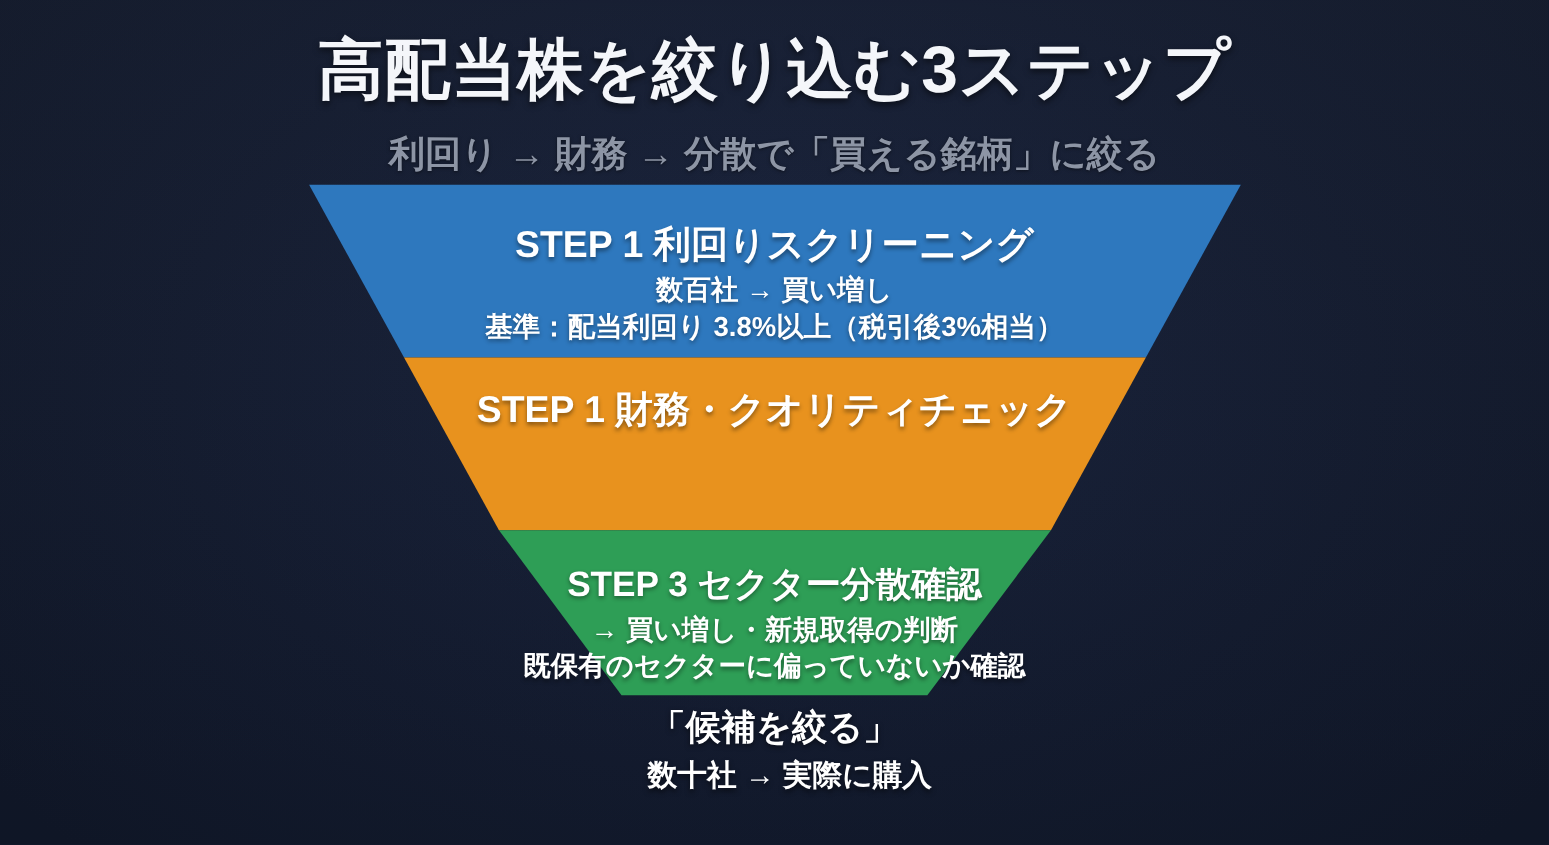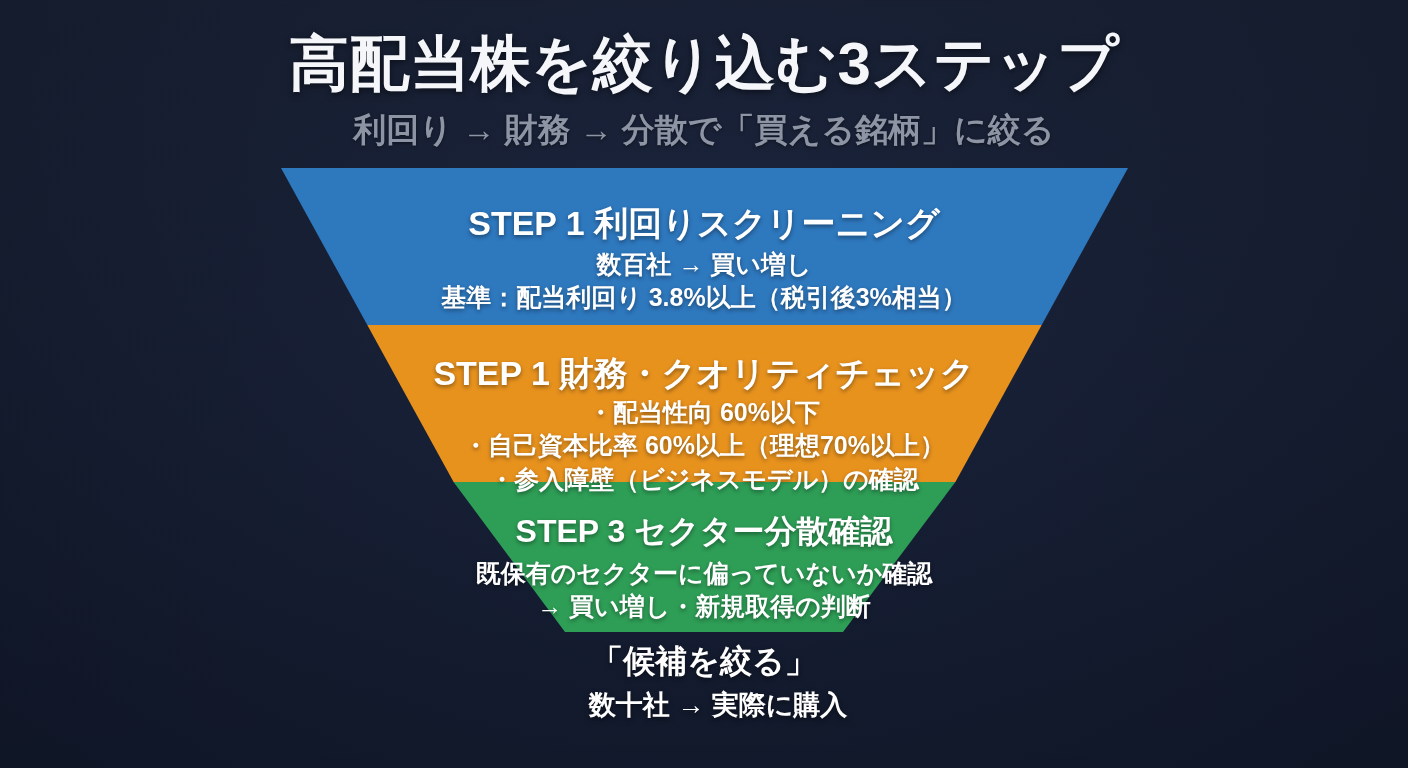--- a/index.html
+++ b/index.html
@@ -40,21 +40,21 @@
     margin: 0;
     padding-top: 29px;
     font-size: 60px;
     line-height: 1.18;
     font-weight: bold;
     letter-spacing: 0.5px;
     color: #f4f6fa;
     text-shadow: 0 2px 6px rgba(0,0,0,0.55);
   }
   .subtitle {
-    margin: 2px;
+    margin: 12px;
     padding-top: 8px;
     font-size: 33px;
     line-height: 1.2;
     font-weight: bold;
     color: #8d95a5;
     text-shadow: 0 1px 3px rgba(0,0,0,0.5);
   }
 
   
   #funnel-wrap {
@@ -156,32 +156,27 @@
   <div class="band-text" id="step1">
     <div class="band-title">STEP 1 利回りスクリーニング</div>
     <div class="band-lines">
       <div class="band-line">数百社 → 買い増し</div>
       <div class="band-line">基準：配当利回り 3.8%以上（税引後3%相当）</div>
     </div>
   </div>
 
   <div class="band-text" id="step2">
     <div class="band-title">STEP 1 財務・クオリティチェック</div>
-    <div class="band-lines">
-      <div class="band-line">・配当性向 60%以下</div>
-      <div class="band-line">・自己資本比率 60%以上（理想70%以上）</div>
-      <div class="band-line">・参入障壁（ビジネスモデル）の確認</div>
-    </div>
   </div>
 
   <div class="band-text" id="step3">
     <div class="band-title">STEP 3 セクター分散確認</div>
     <div class="band-lines">
+      <div class="band-line">→ 買い増し・新規取得の判断</div>
       <div class="band-line">既保有のセクターに偏っていないか確認</div>
-      <div class="band-line">→ 買い増し・新規取得の判断</div>
     </div>
   </div>
 
   <div id="outcome">
     <div class="outcome-title">「候補を絞る」</div>
     <div class="outcome-sub">数十社 → 実際に購入</div>
   </div>
 
 </div>
 

